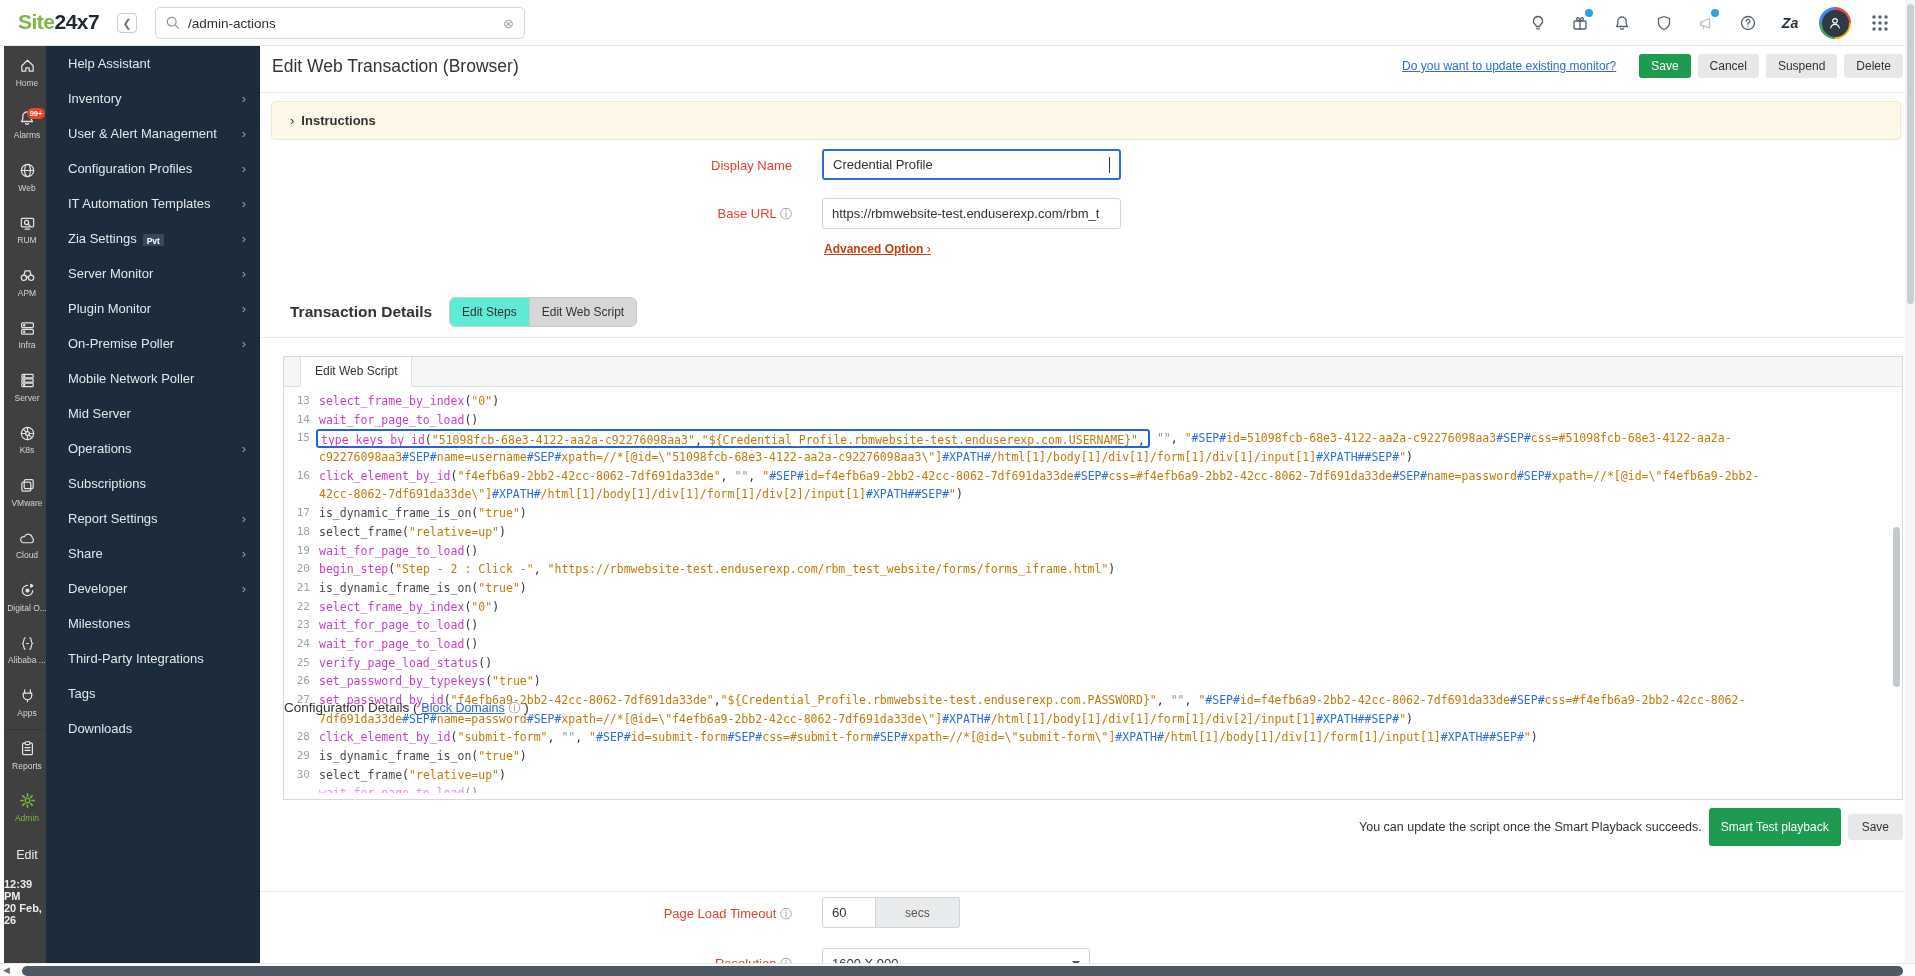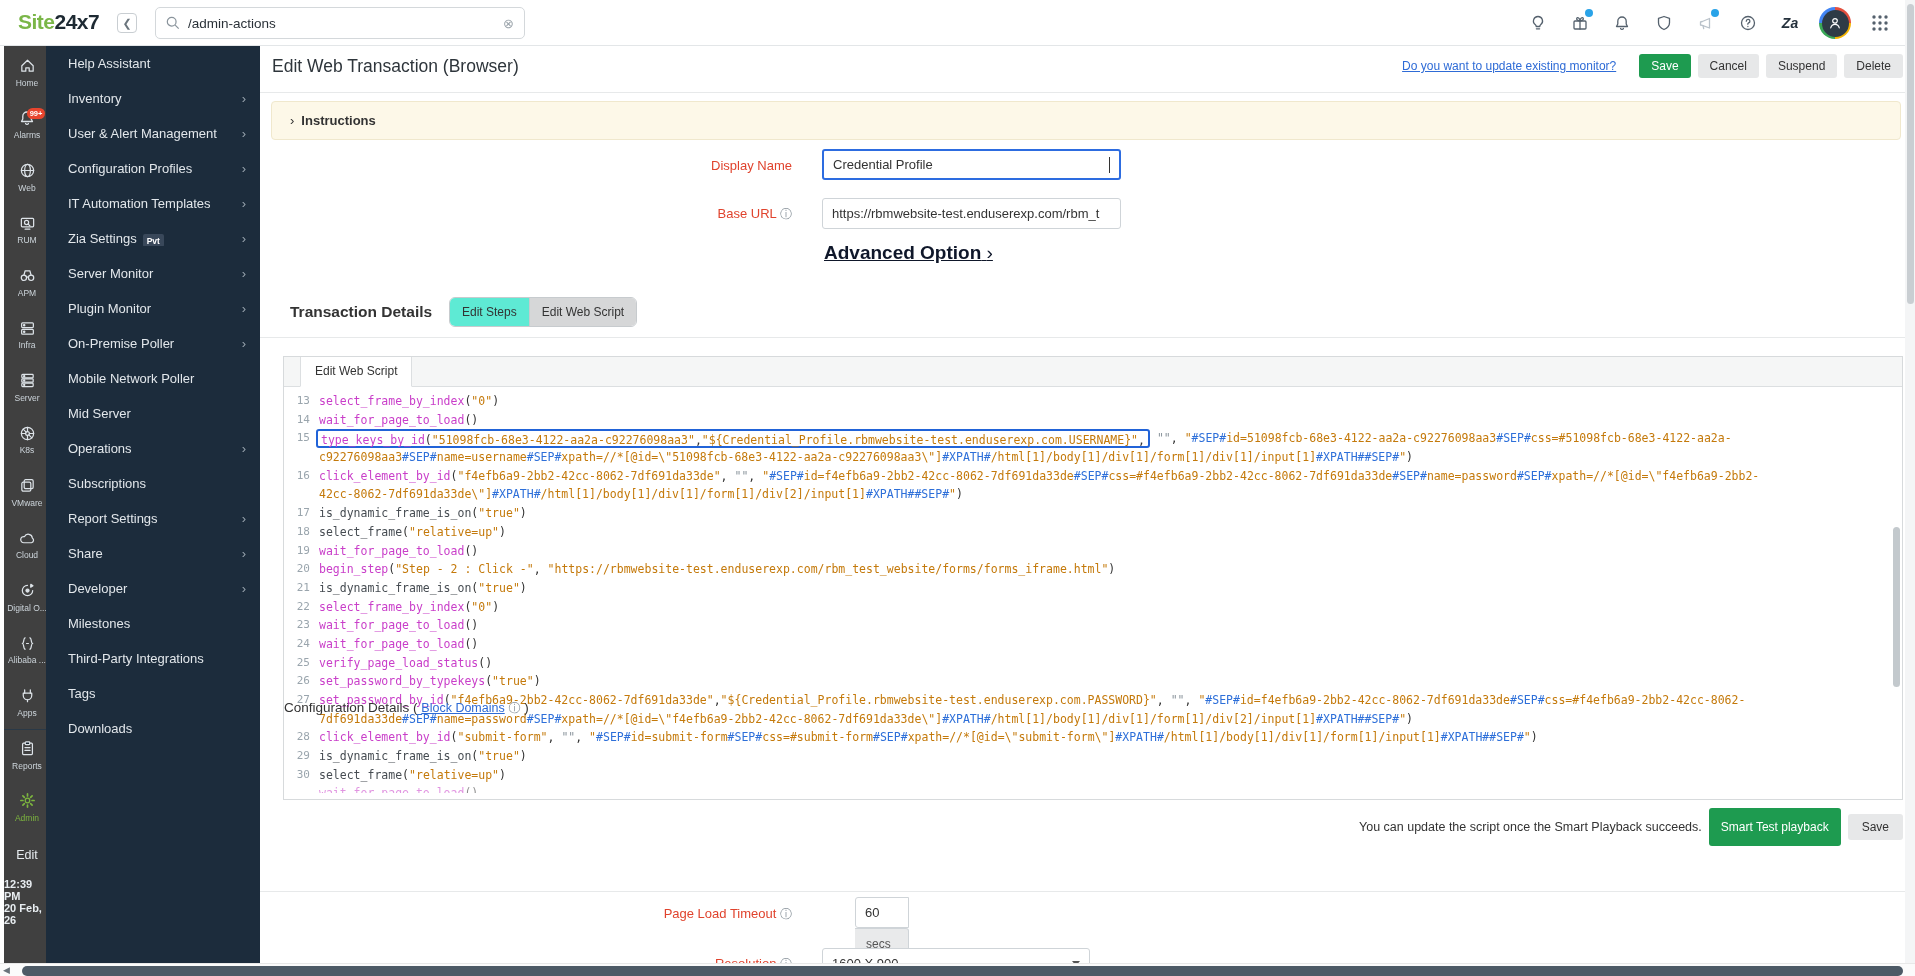--- a/index.html
+++ b/index.html
@@ -69,21 +69,21 @@
   #instructions .car { color:#333; margin-right:7px; font-size:13px; }
   #instructions .t { font-size:13px; font-weight:bold; color:#333; }
 
   .frow-label { position:absolute; font-size:13px; color:#e0432d; text-align:right; width:200px; }
   .frow-label .info { color:#8a949c; font-size:12px; }
   .finput { position:absolute; left:562px; width:299px; height:31px; border:1px solid #cfd4d8; border-radius:3px;
             background:#fff; font-size:13px; color:#333; display:flex; align-items:center; padding:0 9px;
             overflow:hidden; white-space:nowrap; }
   .finput.focus { border:2px solid #2d6ce0;justify-content:space-between; }
   .caret-bar { display:inline-block; width:1px; height:16px; background:#333; margin-left:1px; }
-  #advanced-link { position:absolute; left:564px; top:196px; color:#0f172a; font-size:19px; font-weight:bold; }
+  #advanced-link { position:absolute; left:564px; top:196px; color:#c2410c; font-size:12px; font-weight:bold; }
   #advanced-link .c { font-weight:normal; }
 
   #txn-heading { position:absolute; left:30px; top:257px; font-size:15.5px; font-weight:bold; color:#333; }
   #txn-tabs { position:absolute; left:189px; top:251px; display:flex; border:1px solid #c7cbce; border-radius:6px;
               overflow:hidden; }
   .seg { font-size:12px; color:#333; padding:7px 12px; background:#5eead4; cursor:pointer; }
   .seg.on { background:#d6d7d8; }
   .seg + .seg { border-left:1px solid #c7cbce; }
   #txn-line { position:absolute; left:0; top:291px; width:1655px; border-top:1px solid #e7e9ea; }
 
@@ -103,25 +103,25 @@
   #ed-scroll { position:absolute; right:2px; top:170px; width:7px; height:160px; background:#c3c9cd; border-radius:4px; }
 
   #ed-footer { position:absolute; right:12px; top:762px; display:flex; align-items:center; gap:7px; }
   #ed-note { font-size:12.5px; color:#333; }
 
   #config-heading { position:absolute; left:24px; top:654px; font-size:13.5px; color:#333; }
   #config-heading a { color:#2e6bd6; font-size:12.5px; }
   #config-heading .info { color:#8a949c; font-size:12px; }
   #config-line { position:absolute; left:0; top:845px; width:1655px; border-top:1px solid #e7e9ea; }
 
-  #plt-group { position:absolute; left:595px; top:851px; display:flex;flex-direction:column; }
+  #plt-group { position:absolute; left:562px; top:851px; display:flex; }
   #plt-input { width:54px; height:31px; border:1px solid #cfd4d8; border-radius:3px 0 0 3px; font-size:13px;
                color:#333; display:flex; align-items:center; padding:0 9px; background:#fff; }
   #plt-unit { height:31px; border:1px solid #cfd4d8; border-left:none; border-radius:0 3px 3px 0;
-              background:#e9eaeb; color:#555; font-size:12px; display:flex; align-items:center; padding:0 11px; }
+              background:#e9eaeb; color:#555; font-size:12px; display:flex; align-items:center; padding:0 29px; }
   #res-select { position:absolute; left:562px; top:902px; width:268px; height:30px; border:1px solid #cfd4d8;
                 border-radius:3px; font-size:13px; color:#333; display:flex; align-items:center; padding:0 9px;
                 justify-content:space-between; background:#fff; }
   #res-select .tri { width:0; height:0; border-left:4px solid transparent; border-right:4px solid transparent;
                 border-top:5px solid #555; }
 
   
   #hscroll { position:absolute; left:0; bottom:0; width:1915px; height:13px; background:#fbfbfb; z-index:40;
              border-top:1px solid #e8e8e8; }
   #hscroll .arrow { position:absolute; left:3px; top:1px; color:#6a737b; font-size:9px; }

